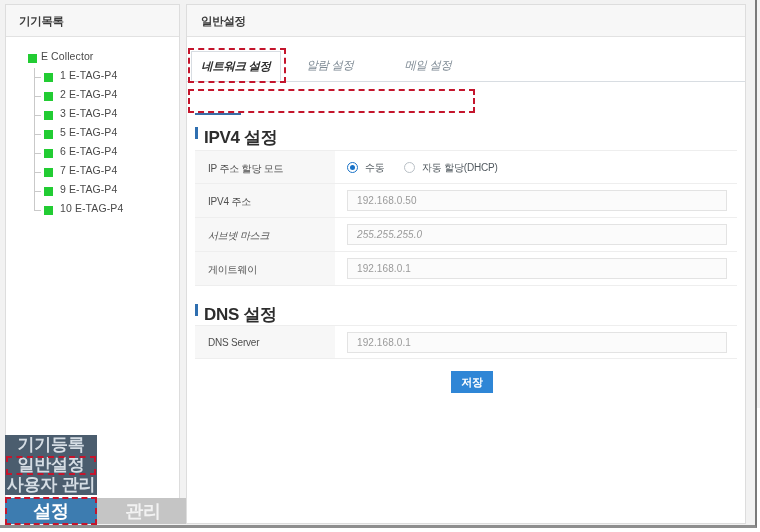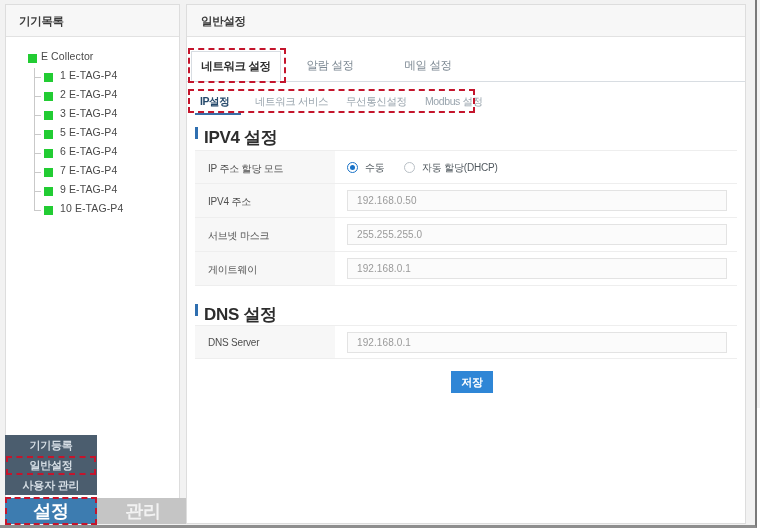--- a/index.html
+++ b/index.html
@@ -112,21 +112,21 @@
   .nav-stack {
     position: absolute;
     left: 5px; top: 435px;
     width: 92px;
     background: #4b5d6e;
   }
   .nav-item {
     height: 20px;
     line-height: 20px;
     text-align: center;
-    font-size: 11px;
+    font-size: 17px;
     font-weight: bold;
     color: #d5dde4;
     letter-spacing: -0.2px;
   }
   .nav-tabs {
     position: absolute;
     left: 5px; top: 498px;
     width: 185px;
     height: 26px;
   }
@@ -187,20 +187,21 @@
   }
   .main-tab {
     position: absolute;
     top: 0;
     height: 30px;
     line-height: 29px;
     text-align: center;
     font-size: 11.5px;
     letter-spacing: -0.4px;
     box-sizing: border-box;
+    font-style: italic;
   }
   .main-tab.active {
     left: 4px;
     width: 90px;
     background: #ffffff;
     color: #2d2d2d;
     font-weight: bold;
     border: 1px solid #d8dde2;
     border-bottom: 1px solid #ffffff;
   }
@@ -439,26 +440,20 @@
     <div class="right-header">
       <div class="right-header-title">일반설정</div>
     </div>
 
     <div class="main-tabs">
       <div class="main-tab active">네트워크 설정</div>
       <div class="main-tab idle" style="left:100px; width:86px;">알람 설정</div>
       <div class="main-tab idle" style="left:199px; width:84px;">메일 설정</div>
     </div>
 
-    <div class="sub-tabs">
-      <div class="sub-tab active" style="left:13px;">IP설정</div>
-      <div class="sub-tab idle" style="left:68px;">네트워크 서비스</div>
-      <div class="sub-tab idle" style="left:159px;">무선통신설정</div>
-      <div class="sub-tab idle" style="left:238px;">Modbus 설정</div>
-    </div>
     <div class="sub-underline"></div>
 
     <div class="section-title" style="left:8px; top:121px;">IPV4 설정</div>
 
     <div class="form-row first" style="top:145px;">
       <div class="row-label-cell">
         <div class="row-label">IP 주소 할당 모드</div>
       </div>
       <div class="radio-group">
         <span class="radio on" style="left:0;"></span>
@@ -470,21 +465,21 @@
 
     <div class="form-row" style="top:179px;">
       <div class="row-label-cell">
         <div class="row-label">IPV4 주소</div>
       </div>
       <div class="row-field">
         <span class="row-field-text">192.168.0.50</span>
       </div>
     </div>
 
-    <div class="form-row" style="top:213px;">
+    <div class="form-row" style="top:213px;font-style:italic;">
       <div class="row-label-cell">
         <div class="row-label">서브넷 마스크</div>
       </div>
       <div class="row-field">
         <span class="row-field-text">255.255.255.0</span>
       </div>
     </div>
 
     <div class="form-row" style="top:247px;">
       <div class="row-label-cell">

